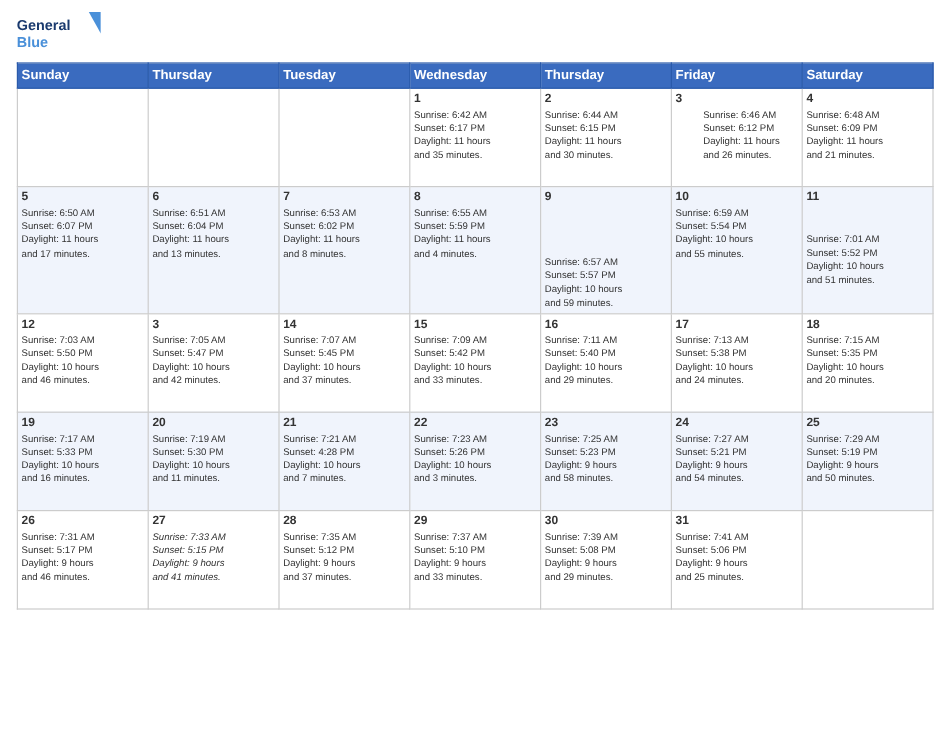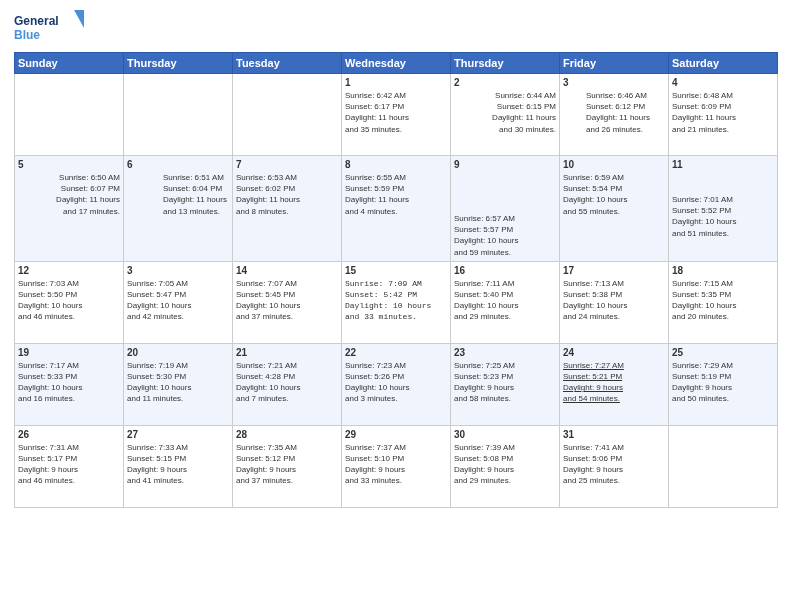--- a/index.html
+++ b/index.html
@@ -117,21 +117,21 @@
           <td></td>
           <td>
             <span class="day-num">1</span>
             <div class="day-info" style="white-space: pre-line;">Sunrise: 6:42 AM
 Sunset: 6:17 PM
 Daylight: 11 hours
 and 35 minutes.</div>
           </td>
           <td>
             <span class="day-num">2</span>
-            <div class="day-info" style="white-space: pre-line; text-align: right;">Sunrise: 6:44 AM
+            <div class="day-info" style="white-space: pre-line;">Sunrise: 6:44 AM
 Sunset: 6:15 PM
 Daylight: 11 hours
 and 30 minutes.</div>
           </td>
           <td>
             <span class="day-num">3</span>
             <div class="day-info" style="white-space: pre-line; margin-left: 23px;">Sunrise: 6:46 AM
 Sunset: 6:12 PM
 Daylight: 11 hours
 and 26 minutes.</div>
@@ -140,28 +140,28 @@
             <span class="day-num">4</span>
             <div class="day-info" style="white-space: pre-line;">Sunrise: 6:48 AM
 Sunset: 6:09 PM
 Daylight: 11 hours
 and 21 minutes.</div>
           </td>
         </tr>
         <tr>
           <td>
             <span class="day-num">5</span>
-            <div class="day-info" style="white-space: pre-line; text-align: right;">Sunrise: 6:50 AM
+            <div class="day-info" style="white-space: pre-line;">Sunrise: 6:50 AM
 Sunset: 6:07 PM
 Daylight: 11 hours
 and 17 minutes.</div>
           </td>
           <td>
             <span class="day-num">6</span>
-            <div class="day-info" style="white-space: pre-line; margin-left: 36px;">Sunrise: 6:51 AM
+            <div class="day-info" style="white-space: pre-line;">Sunrise: 6:51 AM
 Sunset: 6:04 PM
 Daylight: 11 hours
 and 13 minutes.</div>
           </td>
           <td>
             <span class="day-num">7</span>
             <div class="day-info" style="white-space: pre-line;">Sunrise: 6:53 AM
 Sunset: 6:02 PM
 Daylight: 11 hours
 and 8 minutes.</div>
@@ -212,21 +212,21 @@
           </td>
           <td>
             <span class="day-num">14</span>
             <div class="day-info" style="white-space: pre-line;">Sunrise: 7:07 AM
 Sunset: 5:45 PM
 Daylight: 10 hours
 and 37 minutes.</div>
           </td>
           <td>
             <span class="day-num">15</span>
-            <div class="day-info" style="white-space: pre-line; font-family: Liberation Mono, monospace;">Sunrise: 7:09 AM
+            <div class="day-info" style="white-space: pre-line;">Sunrise: 7:09 AM
 Sunset: 5:42 PM
 Daylight: 10 hours
 and 33 minutes.</div>
           </td>
           <td>
             <span class="day-num">16</span>
             <div class="day-info" style="white-space: pre-line;">Sunrise: 7:11 AM
 Sunset: 5:40 PM
 Daylight: 10 hours
 and 29 minutes.</div>
@@ -277,21 +277,21 @@
           </td>
           <td>
             <span class="day-num">23</span>
             <div class="day-info" style="white-space: pre-line;">Sunrise: 7:25 AM
 Sunset: 5:23 PM
 Daylight: 9 hours
 and 58 minutes.</div>
           </td>
           <td>
             <span class="day-num">24</span>
-            <div class="day-info" style="white-space: pre-line; text-decoration: underline;">Sunrise: 7:27 AM
+            <div class="day-info" style="white-space: pre-line;">Sunrise: 7:27 AM
 Sunset: 5:21 PM
 Daylight: 9 hours
 and 54 minutes.</div>
           </td>
           <td>
             <span class="day-num">25</span>
             <div class="day-info" style="white-space: pre-line;">Sunrise: 7:29 AM
 Sunset: 5:19 PM
 Daylight: 9 hours
 and 50 minutes.</div>
@@ -300,21 +300,21 @@
         <tr>
           <td>
             <span class="day-num">26</span>
             <div class="day-info" style="white-space: pre-line;">Sunrise: 7:31 AM
 Sunset: 5:17 PM
 Daylight: 9 hours
 and 46 minutes.</div>
           </td>
           <td>
             <span class="day-num">27</span>
-            <div class="day-info" style="white-space: pre-line;">Sunrise: 7:33 AM
+            <div class="day-info" style="white-space: pre-line; font-style: italic;">Sunrise: 7:33 AM
 Sunset: 5:15 PM
 Daylight: 9 hours
 and 41 minutes.</div>
           </td>
           <td>
             <span class="day-num">28</span>
             <div class="day-info" style="white-space: pre-line;">Sunrise: 7:35 AM
 Sunset: 5:12 PM
 Daylight: 9 hours
 and 37 minutes.</div>

